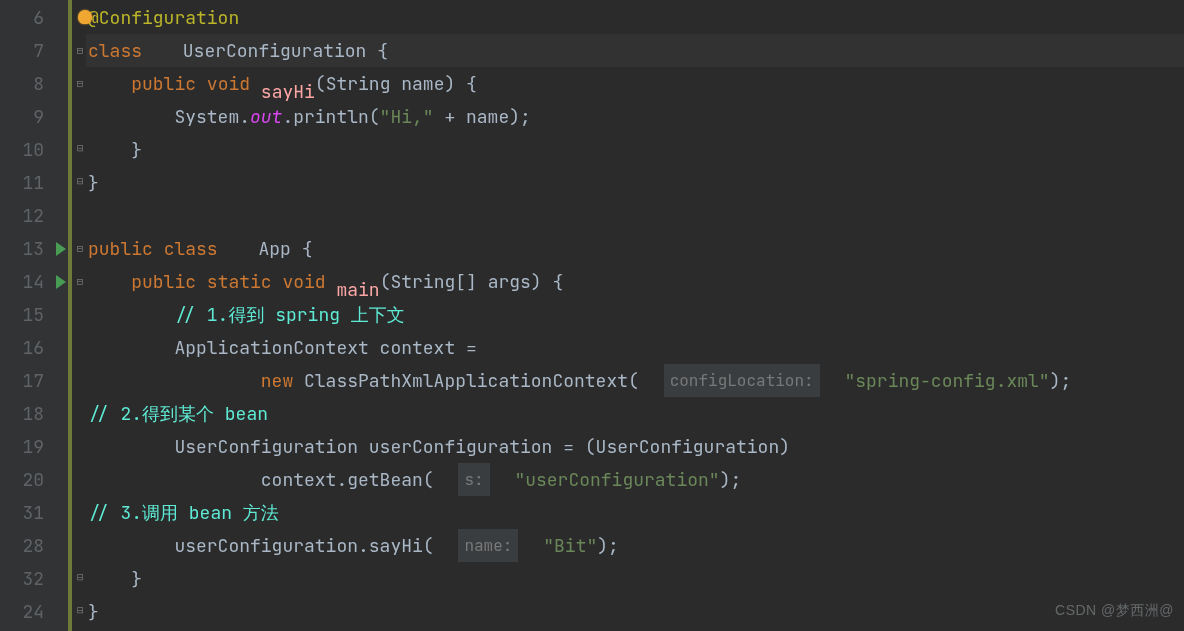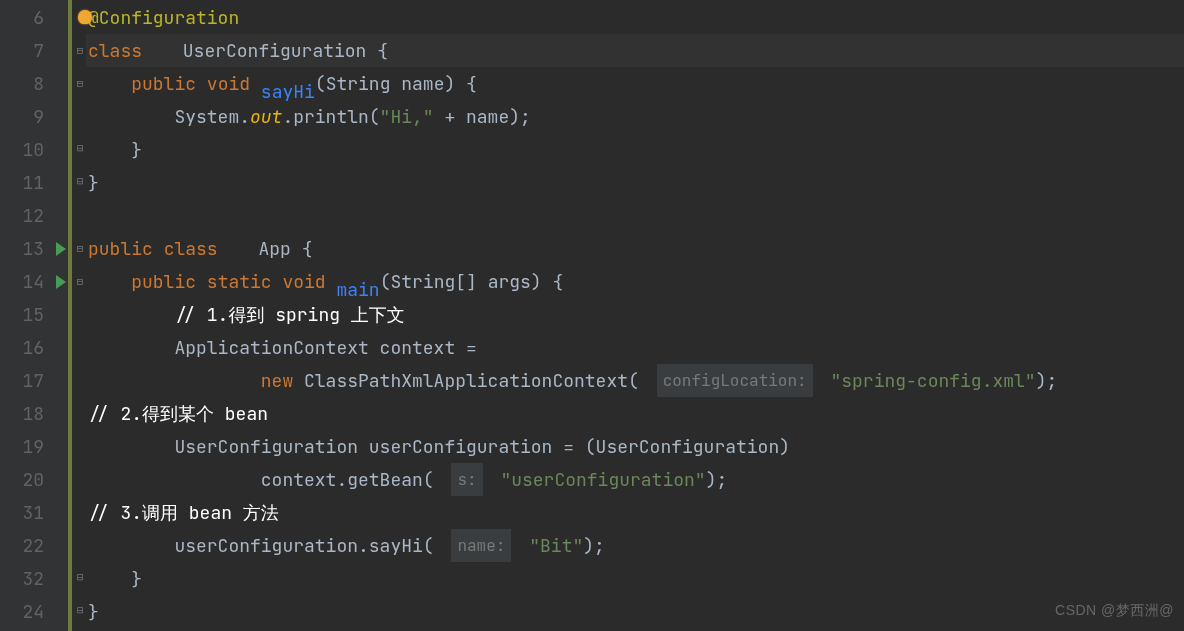--- a/index.html
+++ b/index.html
@@ -71,25 +71,25 @@
     height: 33px;
     display: flex;
     align-items: center;
     padding-left: 2px;
   }
   .hl-line { background: #323232; }
   
   .tk-ann { color: #bbb529; }
   .tk-kw  { color: #cc7832; }
   .tk-id  { color: #a9b7c6; margin-left: 30px; }
-  .tk-mth { color: #3b82f6; margin-top: 15px; }
+  .tk-mth { color: #fca5a5; margin-top: 15px; }
   .tk-str { color: #6a8759; }
-  .tk-fld { color: #eab308; font-style: italic; }
-  .tk-cmt { color: #ffffff; }
-  .tk-hint{ color: #787878; background:#3a3d3f; border-radius:0; padding:0 6px; font-size:16px; margin:0 7px;}
+  .tk-fld { color: #d946ef; font-style: italic; }
+  .tk-cmt { color: #5eead4; }
+  .tk-hint{ color: #787878; background:#3a3d3f; border-radius:0; padding:0 6px; font-size:16px; margin:0 14px;}
   .tk-pln { color: #a9b7c6; }
   .bulb {
     display: inline-block;
     width: 14px; height: 14px;
     background: #f0a732;
     border-radius: 50% 50% 45% 45%;
     box-shadow: 0 0 2px #f0a732;
     vertical-align: middle;
     margin-left: -2px;
     margin-right: -12px;
@@ -157,21 +157,21 @@
       <div class="gutter-line">
         <span class="num">19</span>
       </div>
       <div class="gutter-line">
         <span class="num">20</span>
       </div>
       <div class="gutter-line">
         <span class="num">31</span>
       </div>
       <div class="gutter-line">
-        <span class="num">22</span>
+        <span class="num">28</span>
       </div>
       <div class="gutter-line">
         <span class="num">32</span>
       </div>
       <div class="gutter-line">
         <span class="num">24</span>
       </div>
     </div>
   <div class="fold-col">
       <div class="fold-mark" style="top: 10px;">

